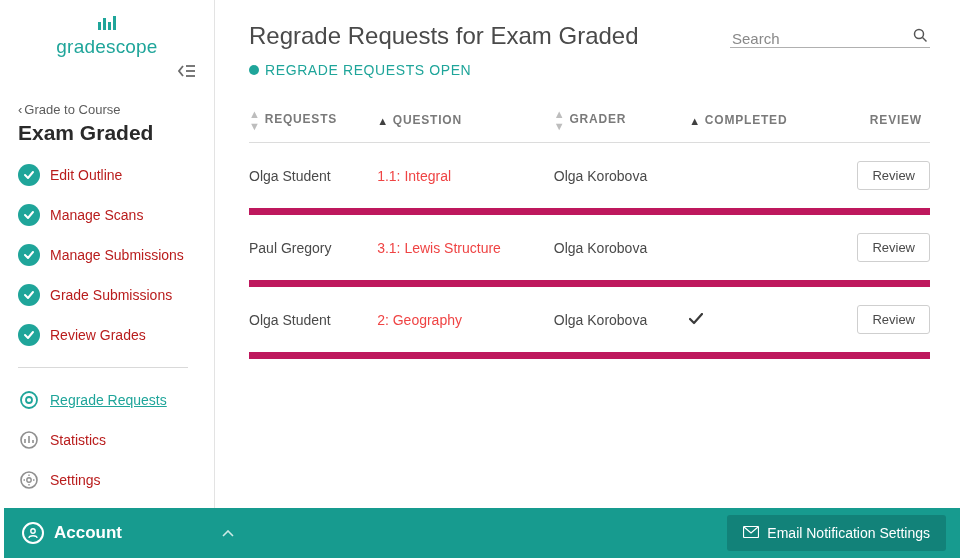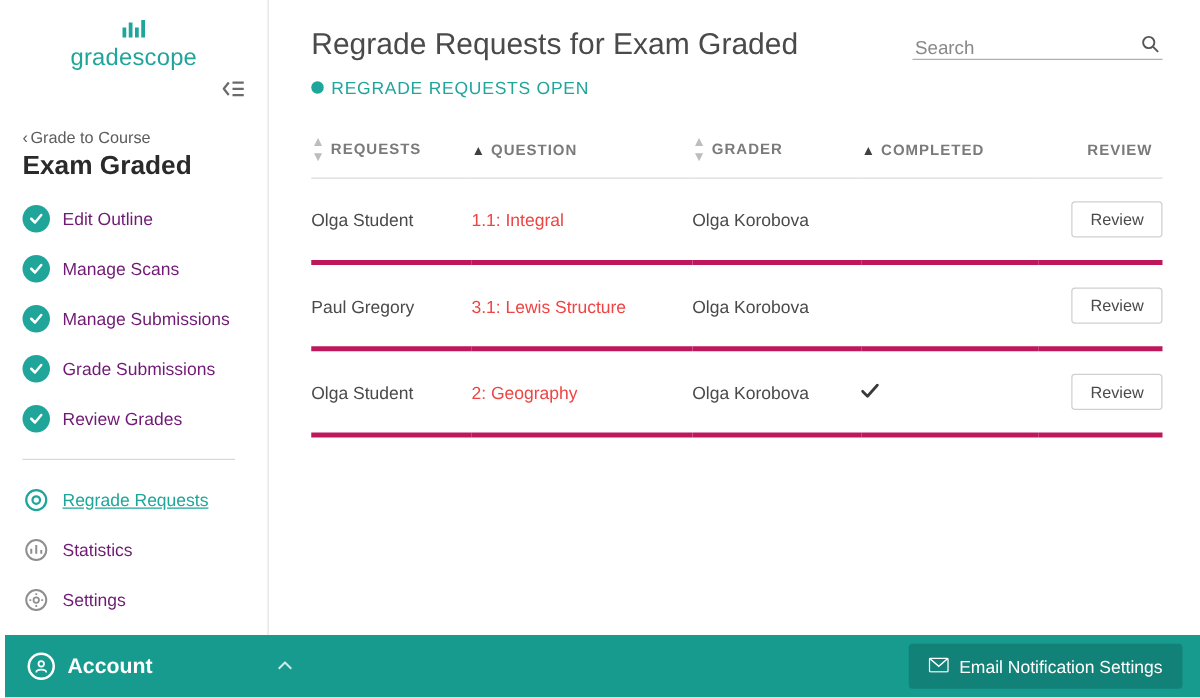--- a/index.html
+++ b/index.html
@@ -30,21 +30,21 @@
   .logo-bars span { width: 3px; background: #1fa59a; display: inline-block; }
   .logo-bars span:nth-child(1){height:8px}
   .logo-bars span:nth-child(2){height:12px}
   .logo-bars span:nth-child(3){height:8px}
   .logo-bars span:nth-child(4){height:14px}
   .logo-text { color: #1fa59a; font-size: 19px; font-weight: 400; letter-spacing: 0.2px; }
   .collapse-btn { margin-left: auto; color: #6a6a6a; font-size: 16px; cursor: pointer; }
   .back-link { color: #5c5c5c; font-size: 13px; display: inline-flex; align-items: center; gap: 2px; margin-bottom: 4px; cursor: pointer;}
   .page-title { font-size: 21px; font-weight: 700; color: #2a2a2a; margin-bottom: 10px; }
   .nav-list { list-style: none; }
-  .nav-item { display: flex; align-items: center; gap: 10px; padding: 9px 0; color: #701a75; font-size: 14px; cursor: pointer;}
+  .nav-item { display: flex; align-items: center; gap: 10px; padding: 9px 0; color: #b91c1c; font-size: 14px; cursor: pointer;}
   .nav-item.active { color: #1fa59a; font-weight: 500; text-decoration: underline; }
   .nav-icon-bg {
     width: 22px; height: 22px; border-radius: 50%;
     background: #1fa59a; display: flex; align-items: center; justify-content: center;
     flex-shrink: 0;
   }
   .nav-icon-bg svg { width: 12px; height: 12px; }
   .nav-icon-outline {
     width: 22px; height: 22px; display:flex; align-items:center; justify-content:center;
     flex-shrink:0;
@@ -72,21 +72,21 @@
   table { width:100%; border-collapse: collapse; }
   thead th {
     text-align:left; font-size:12px; font-weight:700; letter-spacing:0.8px;
     color:#7a7a7a; padding: 10px 6px 10px 0; border-bottom:1px solid #dcdcdc;
   }
   thead th.review-col { text-align:right; padding-right:8px; }
   .sort-caret { color:#bdbdbd; margin-right:4px; font-size:11px; display:inline-block; vertical-align:middle;}
   .sort-caret.active { color:#404040; }
   tbody td {
     padding: 18px 6px 18px 0; font-size:14px; color:#4a4a4a;
-    border-bottom:4px solid #be185d;
+    border-bottom:7px solid #be185d;
   }
   tbody td.question-cell { color:#ef4444; }
   tbody td.review-cell { text-align:right; padding-right:0; }
   .review-btn {
     border:1px solid #cfcfcf; background:#fff; color:#4a4a4a;
     padding:6px 14px; font-size:13px; border-radius:3px; cursor:pointer;
   }
   .check-icon { color:#3a3a3a; }
   .bottom-bar {
     position:absolute; bottom:0; left:4px; right:0; height:50px;

